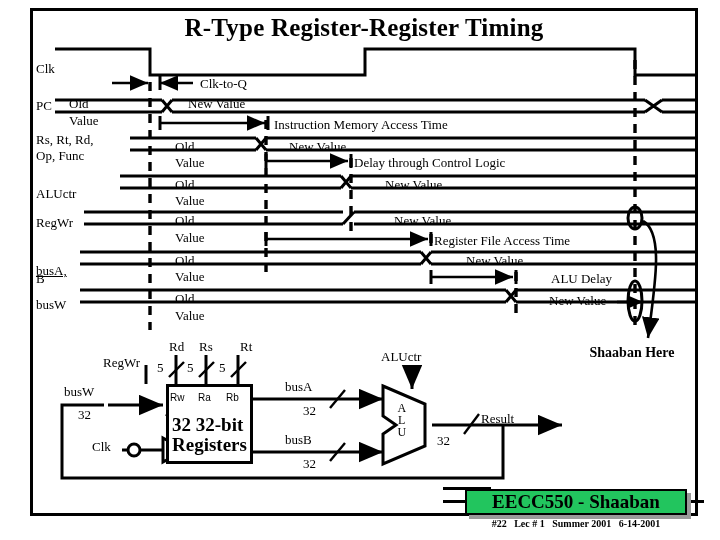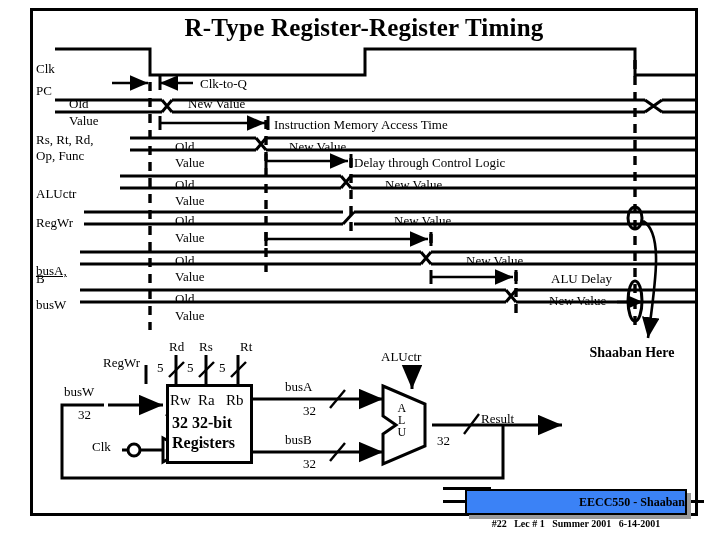--- a/index.html
+++ b/index.html
@@ -19,35 +19,35 @@
 
   .lbl{position:absolute;font-family:"Liberation Serif",serif;font-size:13px;
        white-space:nowrap;line-height:1.05;}
 
   
   .signame{position:absolute;font-size:13px;font-family:"Liberation Serif",serif;
            white-space:nowrap;line-height:1.08;}
 
   
   .plaque{position:absolute;left:465px;top:489px;width:222px;height:26px;
-          border:2px solid #000;background:#3b82f6;box-sizing:border-box;
-          display:flex;align-items:center;justify-content:flex-end;
-          font-weight:bold;font-size:12px;font-family:"Liberation Serif",serif;
+          border:2px solid #000;background:#22c55e;box-sizing:border-box;
+          display:flex;align-items:center;justify-content:center;
+          font-weight:bold;font-size:19px;font-family:"Liberation Serif",serif;
           box-shadow:4px 4px 0 #9a9a9a;}
   .plaqueline{position:absolute;left:443px;top:500px;width:24px;height:3px;background:#000;}
   .plaqueline2{position:absolute;left:690px;top:500px;width:14px;height:3px;background:#000;}
   .plaquetop{position:absolute;left:443px;top:487px;width:48px;height:3px;background:#000;}
   .subfoot{position:absolute;left:465px;top:518px;width:222px;text-align:center;
            font-size:10px;font-weight:bold;font-family:"Liberation Serif",serif;}
 
   .regbox{position:absolute;left:166px;top:384px;width:87px;height:80px;
           border:3px solid #000;box-sizing:border-box;background:#fff;}
-  .regtxt{position:absolute;font-weight:bold;font-size:16px;
+  .regtxt{position:absolute;font-weight:bold;font-size:19px;
           font-family:"Liberation Serif",serif;white-space:nowrap;}
-  .port{position:absolute;font-size:15px;font-family:Liberation Serif, serif;}
+  .port{position:absolute;font-size:10px;font-family:Liberation Sans, sans-serif;}
 
   .alutext{position:absolute;left:395px;top:402px;width:14px;
            font-size:12px;font-family:"Liberation Serif",serif;
            letter-spacing:.5px;line-height:1.0;text-align:center;}
   .alutext span{display:block;}
 
   .rwhere{position:absolute;left:567px;top:345px;width:130px;text-align:center;
           font-weight:bold;font-size:14px;font-family:"Liberation Serif",serif;
           line-height:1.18;}
 </style>
@@ -206,21 +206,21 @@
 
     <g>
       <circle cx="134" cy="450" r="6" fill="#fff" stroke="#000" stroke-width="3"></circle>
       <path d="M163,438 L185,450 L163,462 z" fill="#fff" stroke="#000" stroke-width="3"></path>
     </g>
 
     <path d="M383,386 L425,404 L425,446 L383,464 L383,434 L396,425 L383,416 z" fill="#fff" stroke="#000" stroke-width="3"></path>
   </svg>
 
   <div class="signame" style="left:36px;top:62px;">Clk</div>
-  <div class="signame" style="left:36px;top:84px;">PC</div>
+  <div class="signame" style="left:36px;top:99px;">PC</div>
   <div class="signame" style="left:36px;top:133px;">Rs, Rt, Rd,</div>
   <div class="signame" style="left:36px;top:149px;">Op, Func</div>
   <div class="signame" style="left:36px;top:187px;">ALUctr</div>
   <div class="signame" style="left:36px;top:216px;">RegWr</div>
   <div class="signame" style="left:36px;top:264px;text-decoration:underline;">busA,</div>
   <div class="signame" style="left:36px;top:272px;">B</div>
   <div class="signame" style="left:36px;top:298px;">busW</div>
 
   <div class="lbl" style="left:69px;top:97px;">Old</div>
   <div class="lbl" style="left:69px;top:114px;">Value</div>
@@ -242,20 +242,21 @@
   <div class="lbl" style="left:175px;top:270px;">Value</div>
   <div class="lbl" style="left:466px;top:254px;">New Value</div>
 
   <div class="lbl" style="left:175px;top:292px;">Old</div>
   <div class="lbl" style="left:175px;top:309px;">Value</div>
   <div class="lbl" style="left:549px;top:294px;">New Value</div>
 
   <div class="lbl" style="left:200px;top:77px;">Clk-to-Q</div>
   <div class="lbl" style="left:274px;top:118px;">Instruction Memory Access Time</div>
   <div class="lbl" style="left:354px;top:156px;">Delay through Control Logic</div>
+  <div class="lbl" style="left:434px;top:234px;">Register File Access Time</div>
   <div class="lbl" style="left:521px;top:272px;margin-left:30px;">ALU Delay</div>
 
   <div class="rwhere">
     <div>Shaaban Here</div>
   </div>
 
   <div class="regbox"></div>
   <div class="regtxt" style="left:172px;top:414px;">32 32-bit</div>
   <div class="regtxt" style="left:172px;top:434px;">Registers</div>
 

